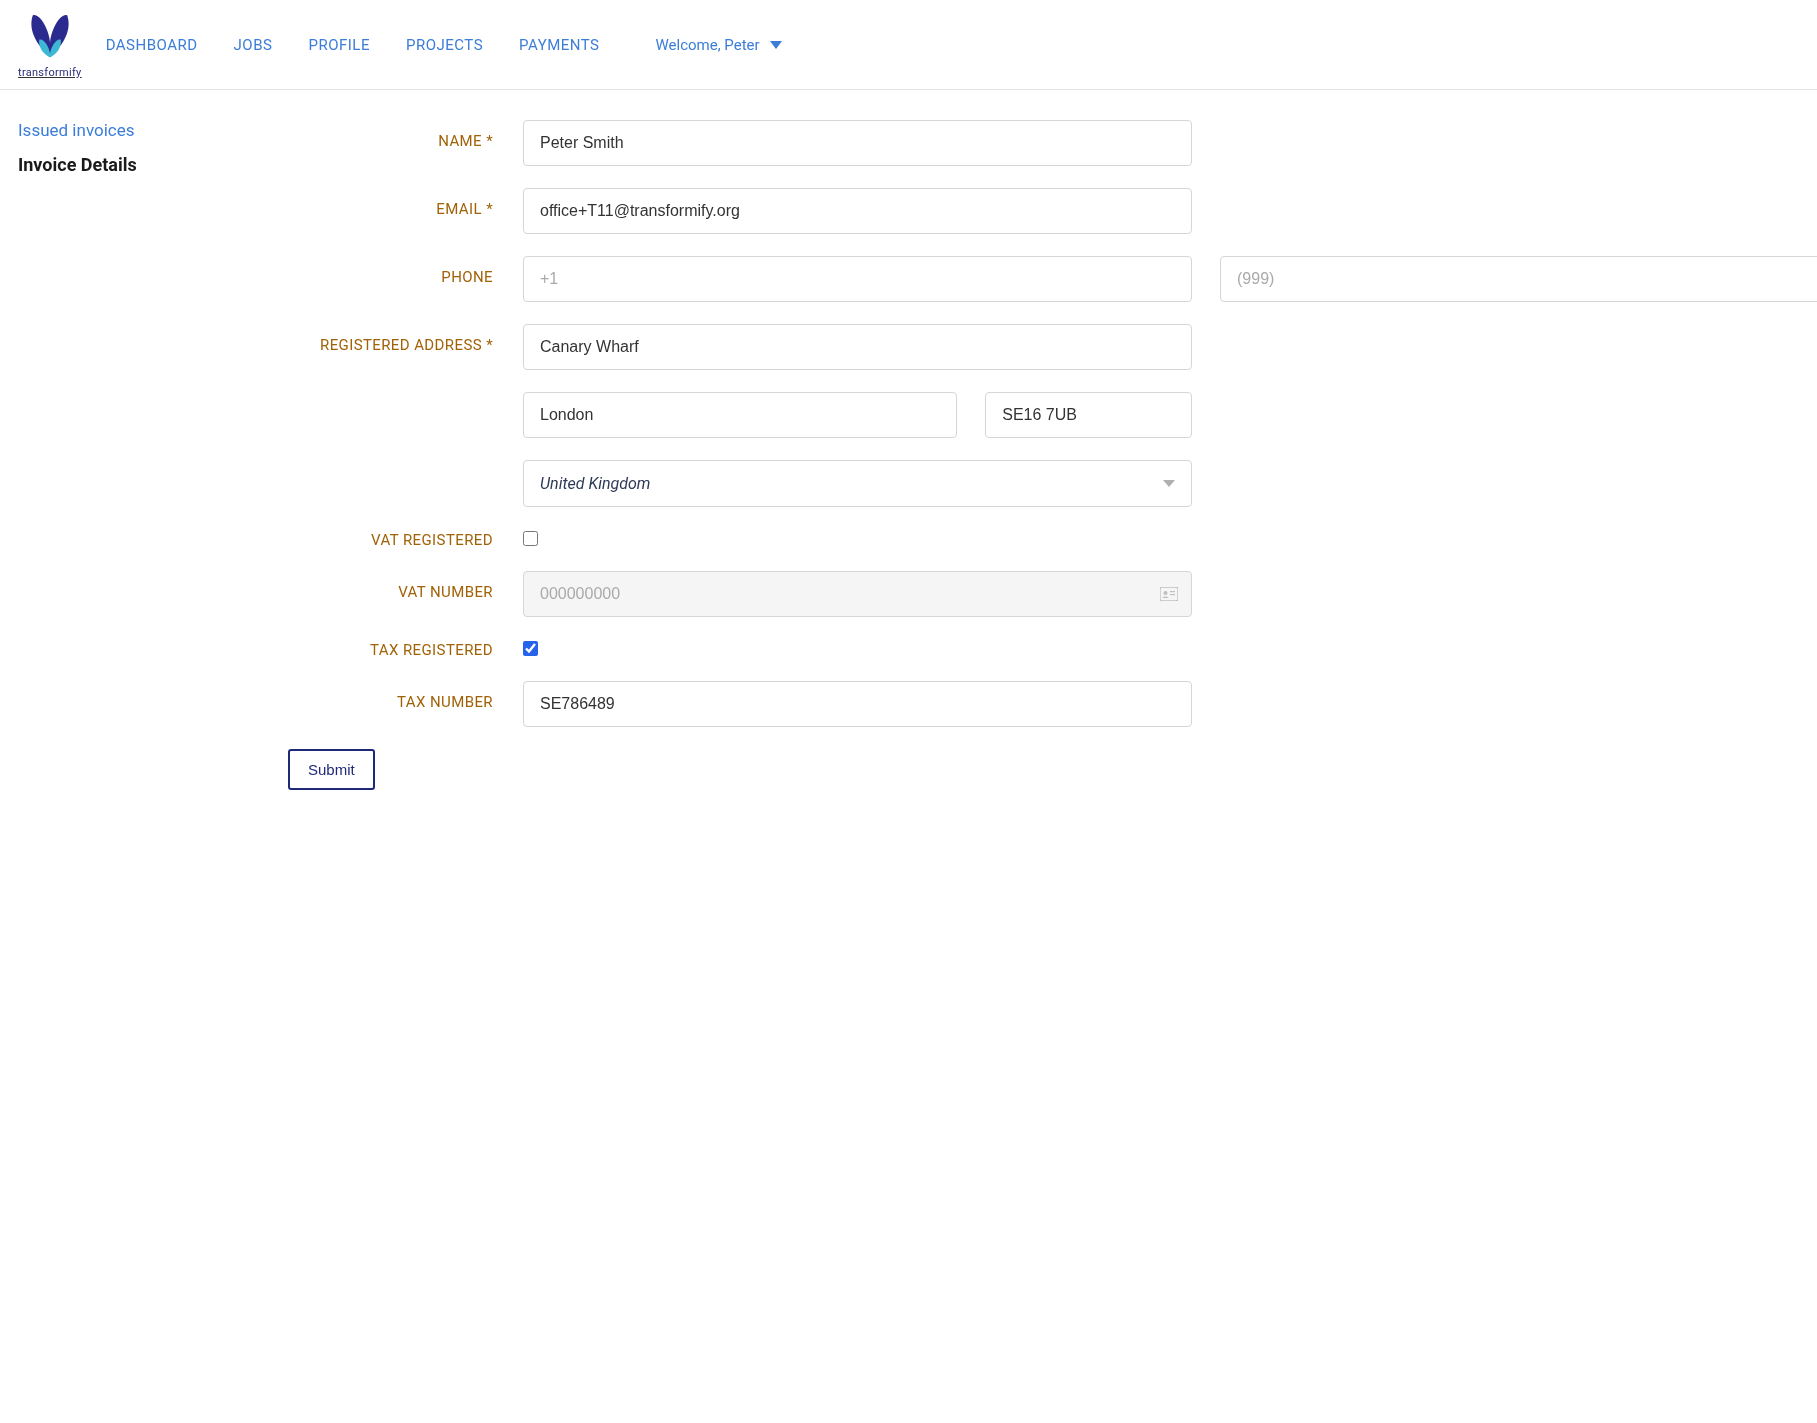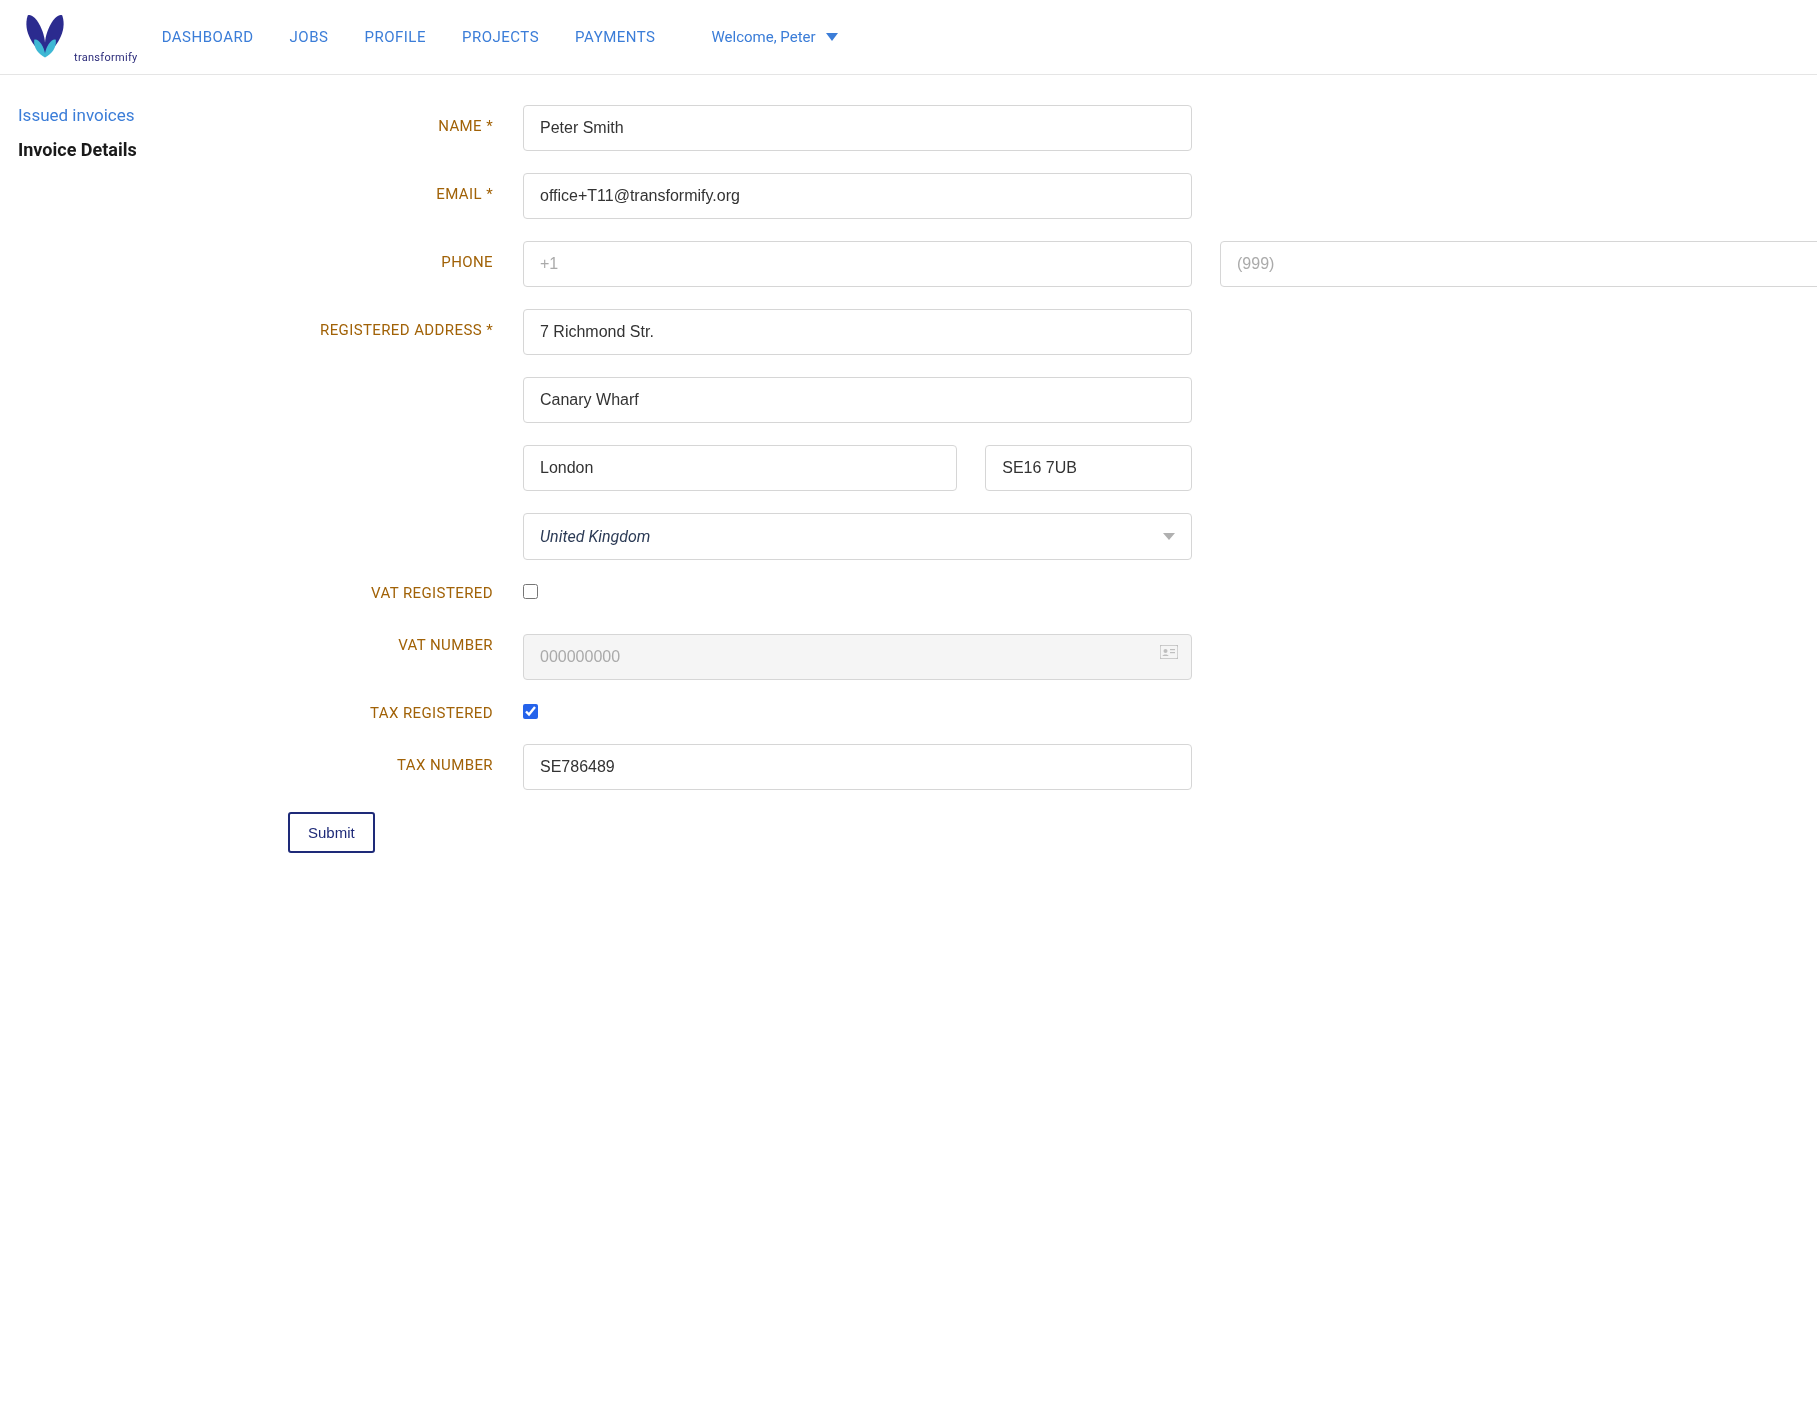--- a/index.html
+++ b/index.html
@@ -10,23 +10,24 @@
     }
     .header {
       display: flex;
       align-items: center;
       padding: 10px 18px;
       border-bottom: 1px solid #e5e5e5;
       gap: 24px;
     }
     .logo-wrap {
       display: flex;
-      flex-direction: row;
-      align-items: flex-end;
+      flex-direction: column;
+      align-items: center;
       gap: 2px;
+      text-decoration: underline;
     }
     .logo-wrap svg { display: block; }
     .logo-text {
       font-size: 11px;
       color: #2b2b7a;
       letter-spacing: 0.3px;
     }
     .nav {
       display: flex;
       align-items: center;
@@ -110,21 +111,20 @@
       font-size: 16px;
       color: #333;
       background: #fff;
     }
     input[type="text"]::placeholder {
       color: #aaa;
     }
     input[type="text"].disabled {
       background: #f5f5f5;
       color: #aaa;
-      margin-top: 10px;
     }
     .vat-wrap {
       position: relative;
       flex: 1;
     }
     .vat-wrap .id-icon {
       position: absolute;
       right: 14px;
       top: 50%;
       transform: translateY(-50%);
@@ -228,21 +228,20 @@
         <input type="text" class="phone-cc" placeholder="+1" style="">
         <input type="text" class="phone-area" placeholder="(999)" style="">
 
       </div>
     </div>
 
     <div class="row">
       <div class="label">REGISTERED ADDRESS  *</div>
       <div class="fields">
         <div class="addr-group">
-          <input type="text" value="7 Richmond Str." style="">
           <input type="text" value="Canary Wharf" style="">
           <div class="addr-row">
             <input type="text" class="city-box" value="London" style="">
             <input type="text" class="zip-box" value="SE16 7UB" style="">
           </div>
           <div class="select-box">
             <span>United Kingdom</span>
             <div class="sel-caret"></div>
           </div>
         </div>

